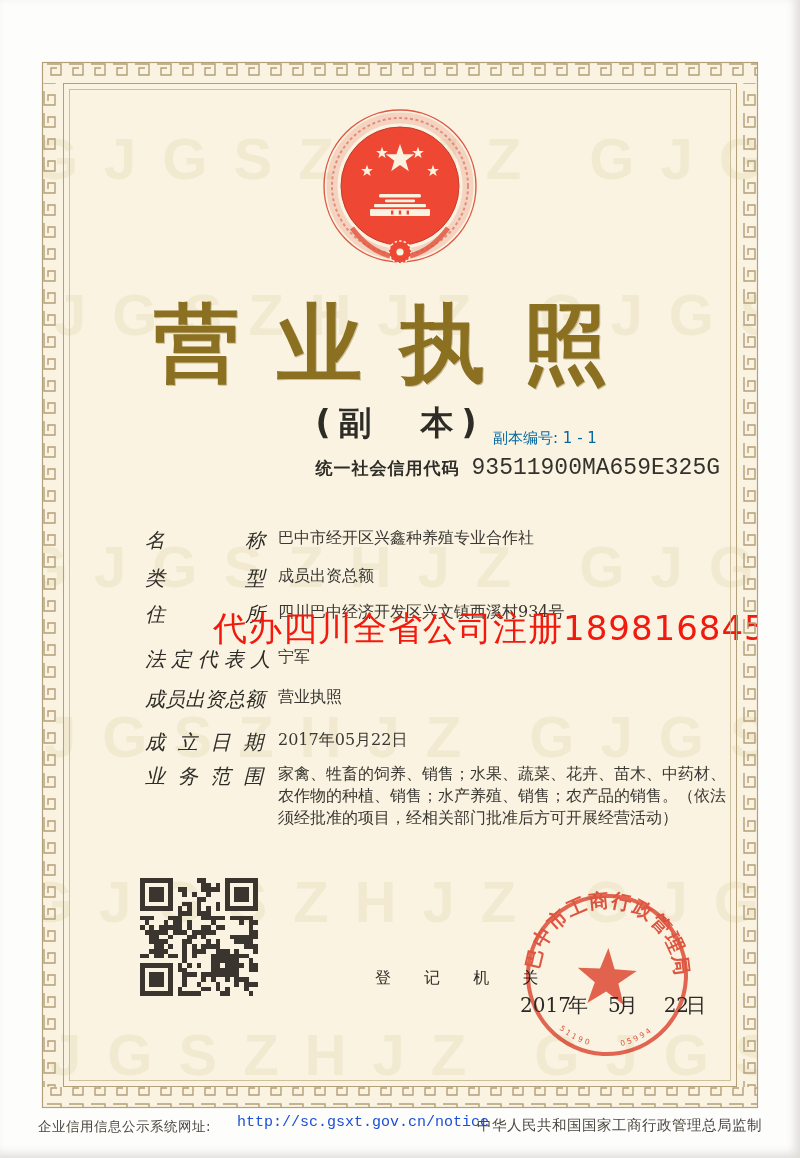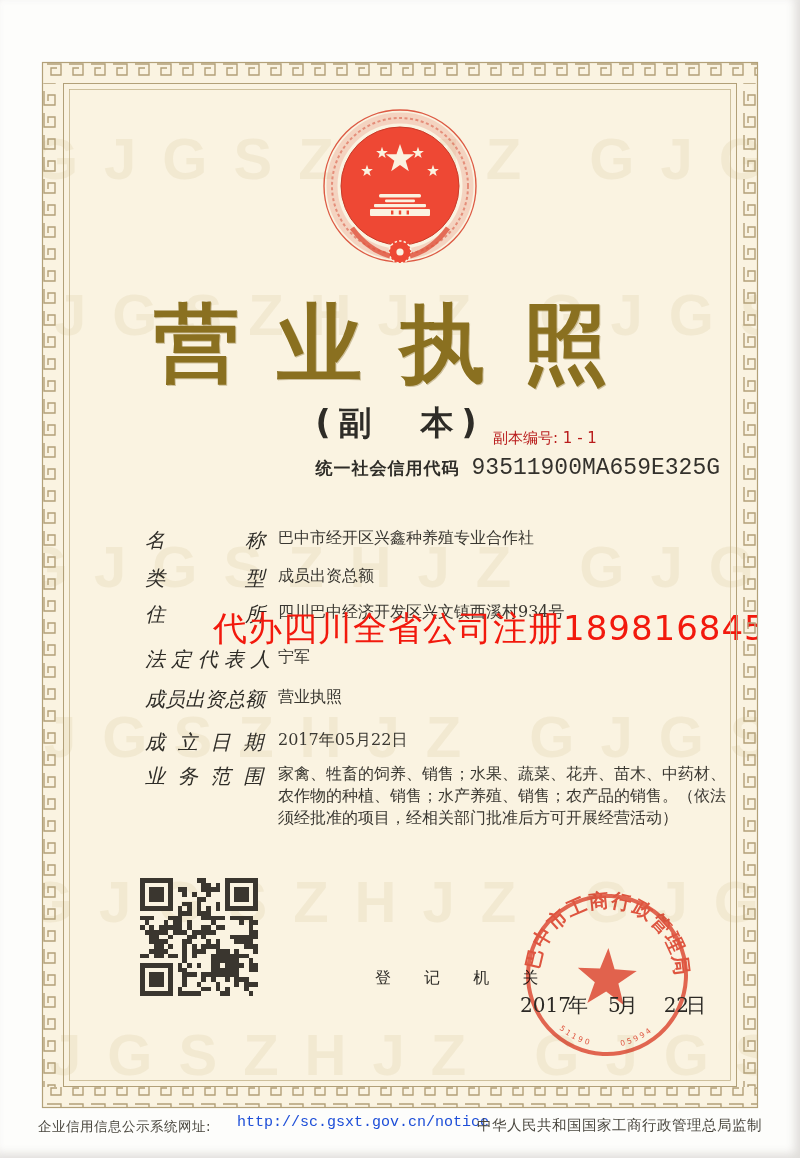--- a/index.html
+++ b/index.html
@@ -15,21 +15,21 @@
   .wm span{position:absolute;white-space:nowrap;font-weight:bold;font-size:58px;
         letter-spacing:26px;color:rgba(190,168,112,.13);font-family:"Liberation Sans",sans-serif;}
   
   .emblem{position:absolute;left:277px;top:45px;z-index:2;}
   
   .title{position:absolute;left:0;top:232px;width:100%;text-align:center;z-index:3;
         font-size:85px;font-weight:bold;color:#8a7020;letter-spacing:38px;line-height:1.15;
         text-shadow:1px 1px 0 rgba(120,95,25,.35);}
   .subtitle{position:absolute;left:0;top:338px;width:100%;text-align:center;z-index:3;
         font-size:33px;font-weight:bold;color:#2e2c27;letter-spacing:8px;}
-  .copy-no{position:absolute;left:450px;top:366px;z-index:3;font-size:15px;color:#b91c1c;}
+  .copy-no{position:absolute;left:450px;top:366px;z-index:3;font-size:15px;color:#0369a1;}
   .credit{position:absolute;right:37px;top:392px;z-index:3;font-size:17px;}
   .credit .lbl{font-weight:bold;letter-spacing:1px;color:#2e2c27;}
   .credit .val{font-family:"Liberation Mono",monospace;font-size:23px;margin-left:12px;color:#33312c;}
   
   .row{position:absolute;left:0;width:100%;z-index:3;}
   .row .lbl{position:absolute;left:102px;font-size:20px;font-weight:500;color:#2f2d28;white-space:pre;font-style:italic;}
   .row .val{position:absolute;left:235px;font-size:16px;color:#3a3832;
         font-family:"DejaVu Serif","Liberation Serif",serif;white-space:pre-wrap;width:462px;line-height:1.38;}
   
   .ad{position:absolute;left:170px;top:543px;z-index:7;font-size:34px;font-weight:500;

